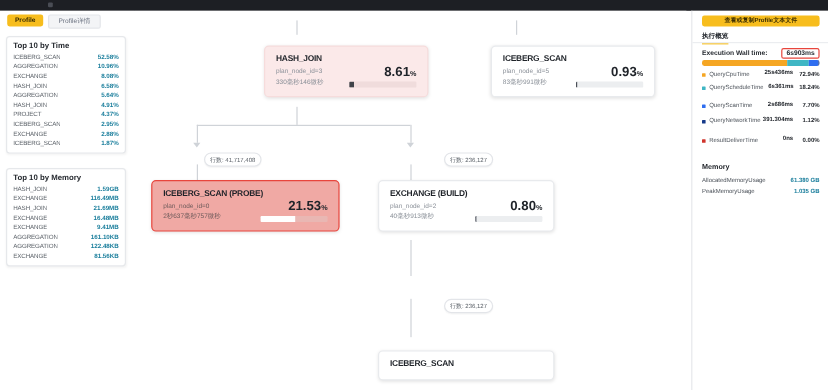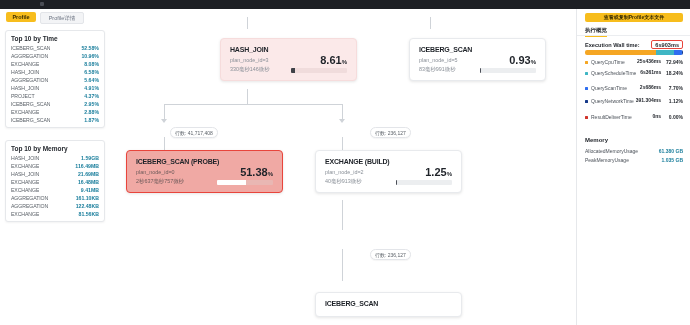--- a/index.html
+++ b/index.html
@@ -221,37 +221,37 @@
   </div>
 
   <div class="node node-sel" style="left:14px;top:141px;width:155px;">
     <div class="nt">ICEBERG_SCAN (PROBE)</div>
     <div class="body">
       <div class="meta">
         <div>plan_node_id=0</div>
         <div>2秒637毫秒757微秒</div>
       </div>
       <div class="pctwrap">
-        <div class="pct"><span>51.38</span><span class="sym">%</span></div>
+        <div class="pct"><span>21.53</span><span class="sym">%</span></div>
         <div class="bar">
             <i style="width: 51.38%;"></i>
           </div>
       </div>
     </div>
   </div>
 
   <div class="node" style="left:203px;top:141px;width:145px;">
     <div class="nt">EXCHANGE (BUILD)</div>
     <div class="body">
       <div class="meta">
         <div>plan_node_id=2</div>
         <div>40毫秒913微秒</div>
       </div>
       <div class="pctwrap">
-        <div class="pct"><span>1.25</span><span class="sym">%</span></div>
+        <div class="pct"><span>0.80</span><span class="sym">%</span></div>
         <div class="bar">
             <i style="width: 2%;"></i>
           </div>
       </div>
     </div>
   </div>
 
   <div class="node" style="left:203px;top:283px;width:145px;">
     <div class="nt">ICEBERG_SCAN</div>
     <div class="body">

